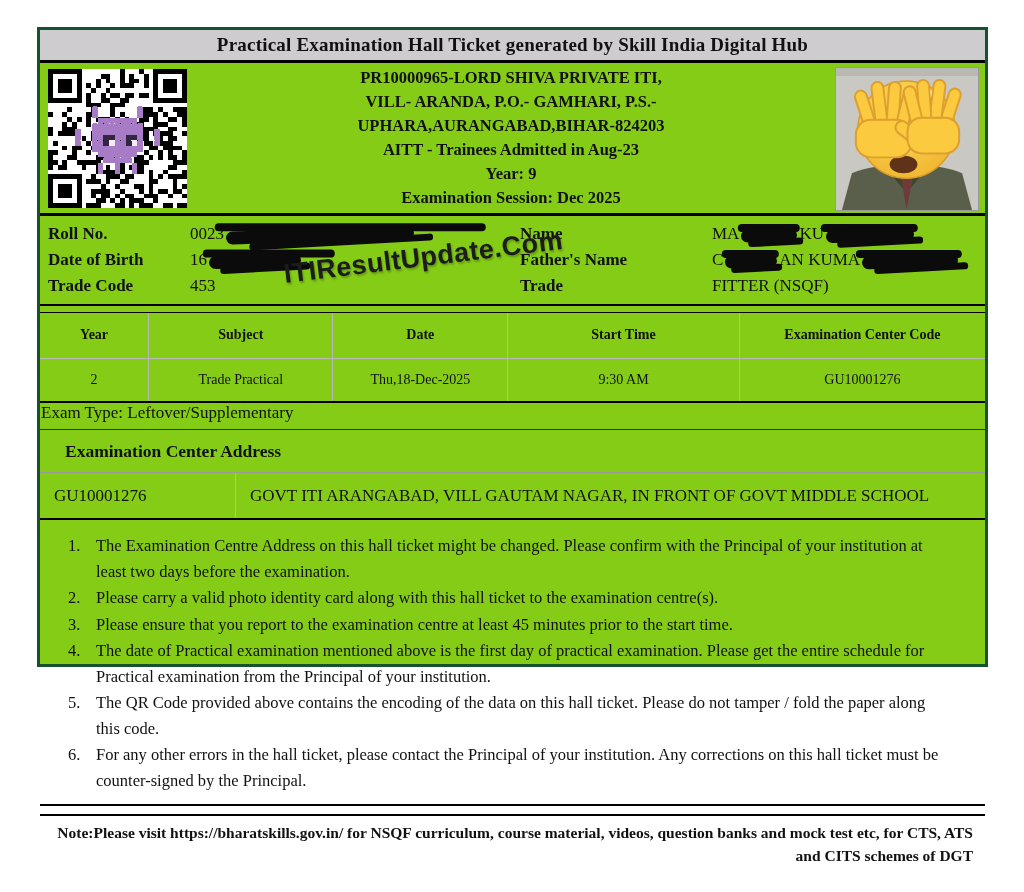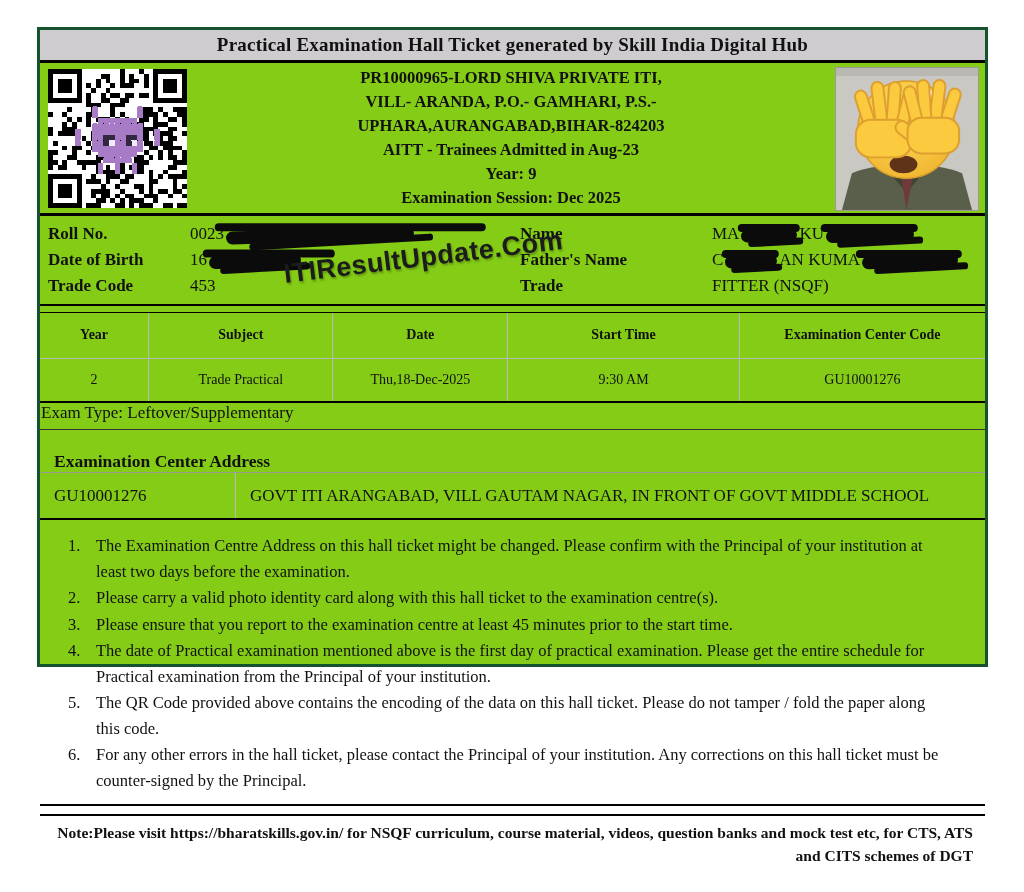--- a/index.html
+++ b/index.html
@@ -56,21 +56,21 @@
   table.exam th{font-weight:bold;height:45px;border-right:1px solid var(--line-light);
     border-bottom:1px solid var(--line-light)}
   table.exam td{height:44px;border-right:1px solid var(--line-light)}
   table.exam th:last-child,table.exam td:last-child{border-right:none}
   table.exam{border-bottom:2px solid #000}
   .c1{width:11.5%}.c2{width:19.5%}.c3{width:18.5%}.c4{width:24.5%}.c5{width:26%}
   
   .examtype{height:27px;display:flex;align-items:flex-start;padding-left:1px;
     font-size:17px;border-bottom:1px solid #333}
   
-  .addr-head{height:43px;display:flex;align-items:flex-end;padding-left:14px;
+  .addr-head{height:43px;display:flex;align-items:center;padding-left:25px;
     font-weight:bold;font-size:17.5px;border-bottom:1px solid #999}
   .addr-row{height:47px;display:grid;grid-template-columns:196px 1fr;align-items:center;
     font-size:17px;border-bottom:2px solid #000}
   .addr-row .code{padding-left:14px;border-right:1px solid var(--line-light);
     height:100%;display:flex;align-items:center}
   .addr-row .address{padding-left:14px}
   
   .instructions{padding:13px 32px 10px 22px;border-bottom:2px solid #000}
   .instructions ol{list-style:none;counter-reset:ins;font-size:16.5px;line-height:25.5px}
   .instructions li{counter-increment:ins;padding-left:34px;position:relative;margin-bottom:1px}

